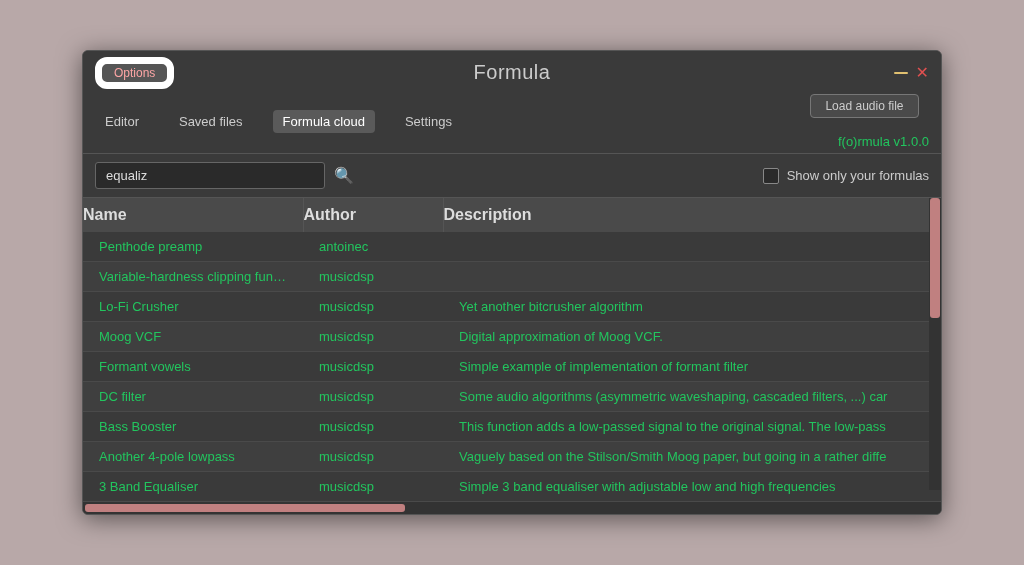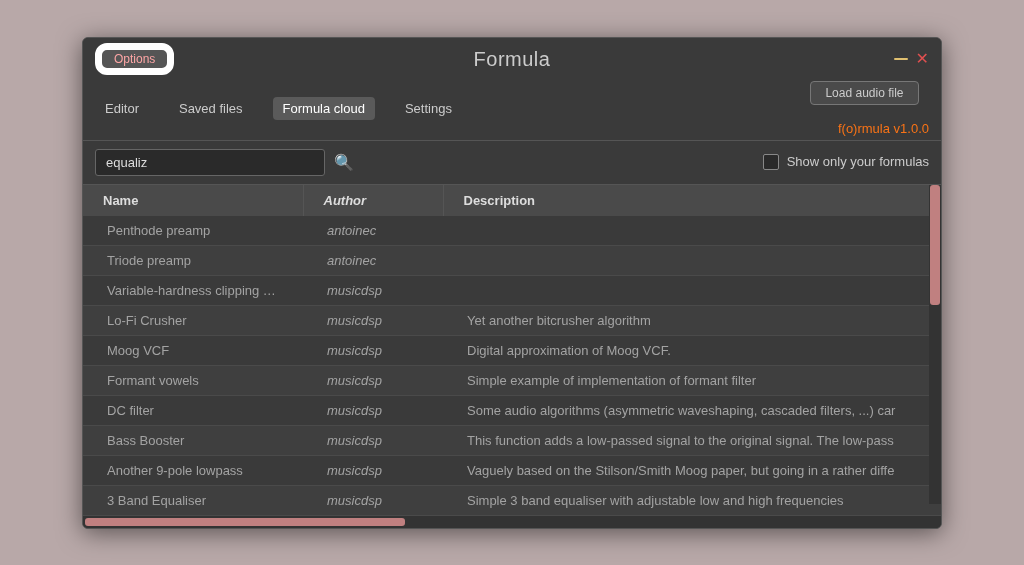--- a/index.html
+++ b/index.html
@@ -94,21 +94,21 @@
     .load-audio-btn {
       background: #4a4a4a;
       border: 1px solid #777;
       border-radius: 4px;
       color: #ccc;
       font-size: 12px;
       padding: 4px 14px;
       cursor: pointer;
     }
     .version-label {
-      color: #f97316;
+      color: #22c55e;
       font-size: 13px;
       margin-left: 38px;
     }
     .toolbar {
       background: #3a3a3a;
       display: flex;
       align-items: center;
       padding: 8px 12px;
       gap: 3px;
       border-bottom: 1px solid #555;
@@ -155,48 +155,48 @@
     }
     table {
       width: 100%;
       border-collapse: collapse;
     }
     thead tr {
       background: #4a4a4a;
     }
     thead th {
       text-align: left;
-      padding: 8px 20px;
+      padding: 8px 0;
       color: #ddd;
       font-weight: 600;
-      font-size: 13px;
+      font-size: 16px;
       border-right: 1px solid #555;
     }
     thead th:last-child {
       border-right: none;
     }
     tbody tr {
       border-bottom: 1px solid #4a4a4a;
     }
     tbody tr:nth-child(even) {
       background: #3f3f3f;
     }
     tbody tr:nth-child(odd) {
       background: #3a3a3a;
     }
     tbody td {
-      padding: 7px 24px;
-      color: #a3a3a3;
+      padding: 7px 16px;
+      color: #22c55e;
       font-size: 13px;
       white-space: nowrap;
       overflow: hidden;
       text-overflow: ellipsis;
     }
     .col-name { width: 220px; max-width: 220px; }
-    .col-author { width: 140px; max-width: 140px; font-style: italic; }
+    .col-author { width: 140px; max-width: 140px; }
     .col-desc { overflow: hidden; text-overflow: ellipsis; max-width: 400px; }
     .scrollbar-area {
       position: absolute;
       right: 0;
       top: 0;
       bottom: 24px;
       width: 12px;
       background: #333;
     }
     .scrollbar-thumb {
@@ -267,30 +267,25 @@
           <th class="col-desc">Description</th>
         </tr>
       </thead>
       <tbody id="table-body">
       <tr>
     <td class="col-name">Penthode preamp</td>
     <td class="col-author">antoinec</td>
     <td class="col-desc"></td>
   </tr>
           <tr>
-    <td class="col-name">Triode preamp</td>
-    <td class="col-author">antoinec</td>
+    <td class="col-name">Variable-hardness clipping func...</td>
+    <td class="col-author">musicdsp</td>
     <td class="col-desc"></td>
   </tr>
           <tr>
-    <td class="col-name">Variable-hardness clipping func...</td>
-    <td class="col-author">musicdsp</td>
-    <td class="col-desc"></td>
-  </tr>
-          <tr>
     <td class="col-name">Lo-Fi Crusher</td>
     <td class="col-author">musicdsp</td>
     <td class="col-desc">Yet another bitcrusher algorithm</td>
   </tr>
           <tr>
     <td class="col-name">Moog VCF</td>
     <td class="col-author">musicdsp</td>
     <td class="col-desc">Digital approximation of Moog VCF.</td>
   </tr>
           <tr>
@@ -302,21 +297,21 @@
     <td class="col-name">DC filter</td>
     <td class="col-author">musicdsp</td>
     <td class="col-desc">Some audio algorithms (asymmetric waveshaping, cascaded filters, ...) car</td>
   </tr>
           <tr>
     <td class="col-name">Bass Booster</td>
     <td class="col-author">musicdsp</td>
     <td class="col-desc">This function adds a low-passed signal to the original signal. The low-pass</td>
   </tr>
           <tr>
-    <td class="col-name">Another 9-pole lowpass</td>
+    <td class="col-name">Another 4-pole lowpass</td>
     <td class="col-author">musicdsp</td>
     <td class="col-desc">Vaguely based on the Stilson/Smith Moog paper, but going in a rather diffe</td>
   </tr>
           <tr>
     <td class="col-name">3 Band Equaliser</td>
     <td class="col-author">musicdsp</td>
     <td class="col-desc">Simple 3 band equaliser with adjustable low and high frequencies</td>
   </tr>
         </tbody>
     </table>

